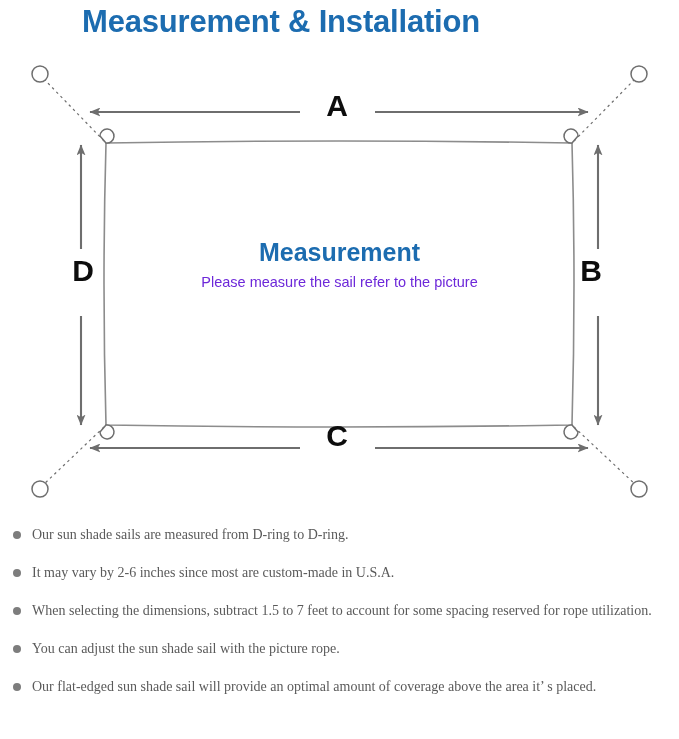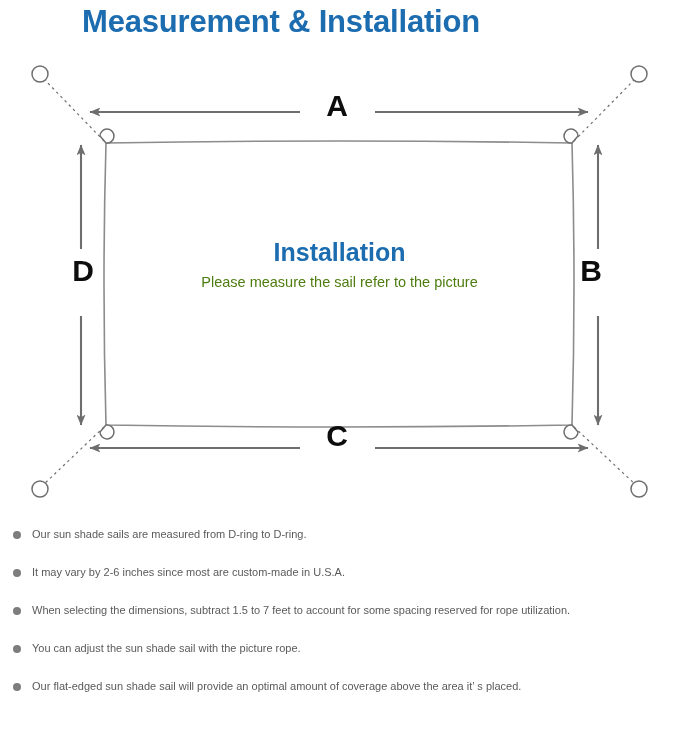--- a/index.html
+++ b/index.html
@@ -54,21 +54,21 @@
   }
   #center-label .cl-title {
     font-size: 25px;
     font-weight: bold;
     color: #1C6CB0;
     line-height: 30px;
     white-space: nowrap;
   }
   #center-label .cl-sub {
     font-size: 14.5px;
-    color: #4d7c0f;
+    color: #6d28d9;
     line-height: 22px;
     margin-top: 4px;
     white-space: nowrap;
   }
 
   .dim-letter {
     position: absolute;
     font-family: "Liberation Sans", sans-serif;
     font-weight: bold;
     font-size: 30px;
@@ -87,24 +87,24 @@
     top: 524px;
     width: 679px;
     padding: 0 14px 0 10px;
     margin: 0;
     list-style: none;
   }
   #notes-list li {
     position: relative;
     padding-left: 22px;
     margin-bottom: 17px;
-    font-size: 11px;
+    font-size: 14px;
     line-height: 21px;
     color: #5a5a5a;
-    font-family: Liberation Sans, sans-serif;
+    font-family: Liberation Serif, serif;
   }
   #notes-list li:last-child { margin-bottom: 12px; }
   #notes-list li .bullet {
     position: absolute;
     left: 3px;
     top: 7px;
     width: 8px;
     height: 8px;
     border-radius: 50%;
     background: #7d7d7d;
@@ -159,21 +159,21 @@
       <line x1="81" y1="272" x2="81" y2="381" stroke="#6e6e6e" stroke-width="2.1" marker-end="url(#ah)"></line>
     </g>
 
     <g>
       <line x1="598" y1="205" x2="598" y2="101" stroke="#6e6e6e" stroke-width="2.1" marker-end="url(#ah)"></line>
       <line x1="598" y1="272" x2="598" y2="381" stroke="#6e6e6e" stroke-width="2.1" marker-end="url(#ah)"></line>
     </g>
   </svg>
 
   <div id="center-label">
-    <div class="cl-title">Installation</div>
+    <div class="cl-title">Measurement</div>
     <div class="cl-sub">Please measure the sail refer to the picture</div>
   </div>
 
   <div class="dim-letter" id="dim-a">A</div>
   <div class="dim-letter" id="dim-c">C</div>
   <div class="dim-letter" id="dim-d">D</div>
   <div class="dim-letter" id="dim-b">B</div>
 </div>
 
 <ul id="notes-list">

